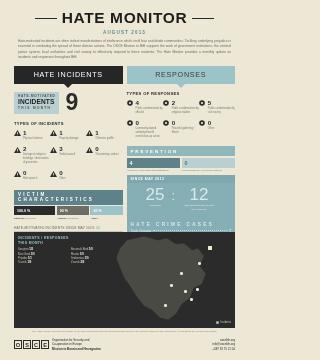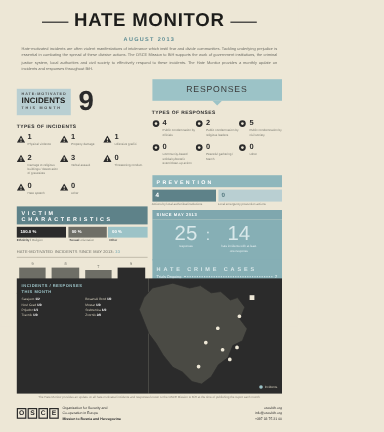--- a/index.html
+++ b/index.html
@@ -157,20 +157,21 @@
       <div class="title">HATE MONITOR</div>
       <div class="rule"></div>
     </div>
     <div class="subtitle">AUGUST 2013</div>
     <div class="intro">Hate-motivated incidents are often violent manifestations of intolerance which instil fear and divide communities. Tackling underlying prejudice is essential in combating the spread of these divisive actions. The OSCE Mission to BiH supports the work of government institutions, the criminal justice system, local authorities and civil society to effectively respond to these incidents. The Hate Monitor provides a monthly update on incidents and responses throughout BiH.</div>
   </div>
 
   <div class="cols">
 
     <div class="col">
+      <div class="banner dark">HATE INCIDENTS</div>
 
       <div class="bigstat">
         <div class="statbox dark">
           <div class="s-l1">HATE-MOTIVATED</div>
           <div class="s-l2">INCIDENTS</div>
           <div class="s-l3">THIS MONTH</div>
         </div>
         <div class="bignum">9</div>
       </div>
 
@@ -427,21 +428,21 @@
       </div>
 
       <div class="since-h">SINCE MAY 2013</div>
       <div class="since-body">
         <div class="since-col">
           <div class="since-n">25</div>
           <div class="since-l">responses</div>
         </div>
         <div class="since-c">:</div>
         <div class="since-col">
-          <div class="since-n">14</div>
+          <div class="since-n">12</div>
           <div class="since-l">hate incidents with at least one response</div>
         </div>
       </div>
 
       <div style="background:#86AFB5;padding:1px 4px 5px;margin-top:-1px">
         <div class="hcc-h">HATE  CRIME  CASES</div>
         <div class="hcc-row">
           <span class="hcc-lbl">Trials Ongoing</span>
           <span class="hcc-dots"></span>
           <span class="hcc-n">7</span>

